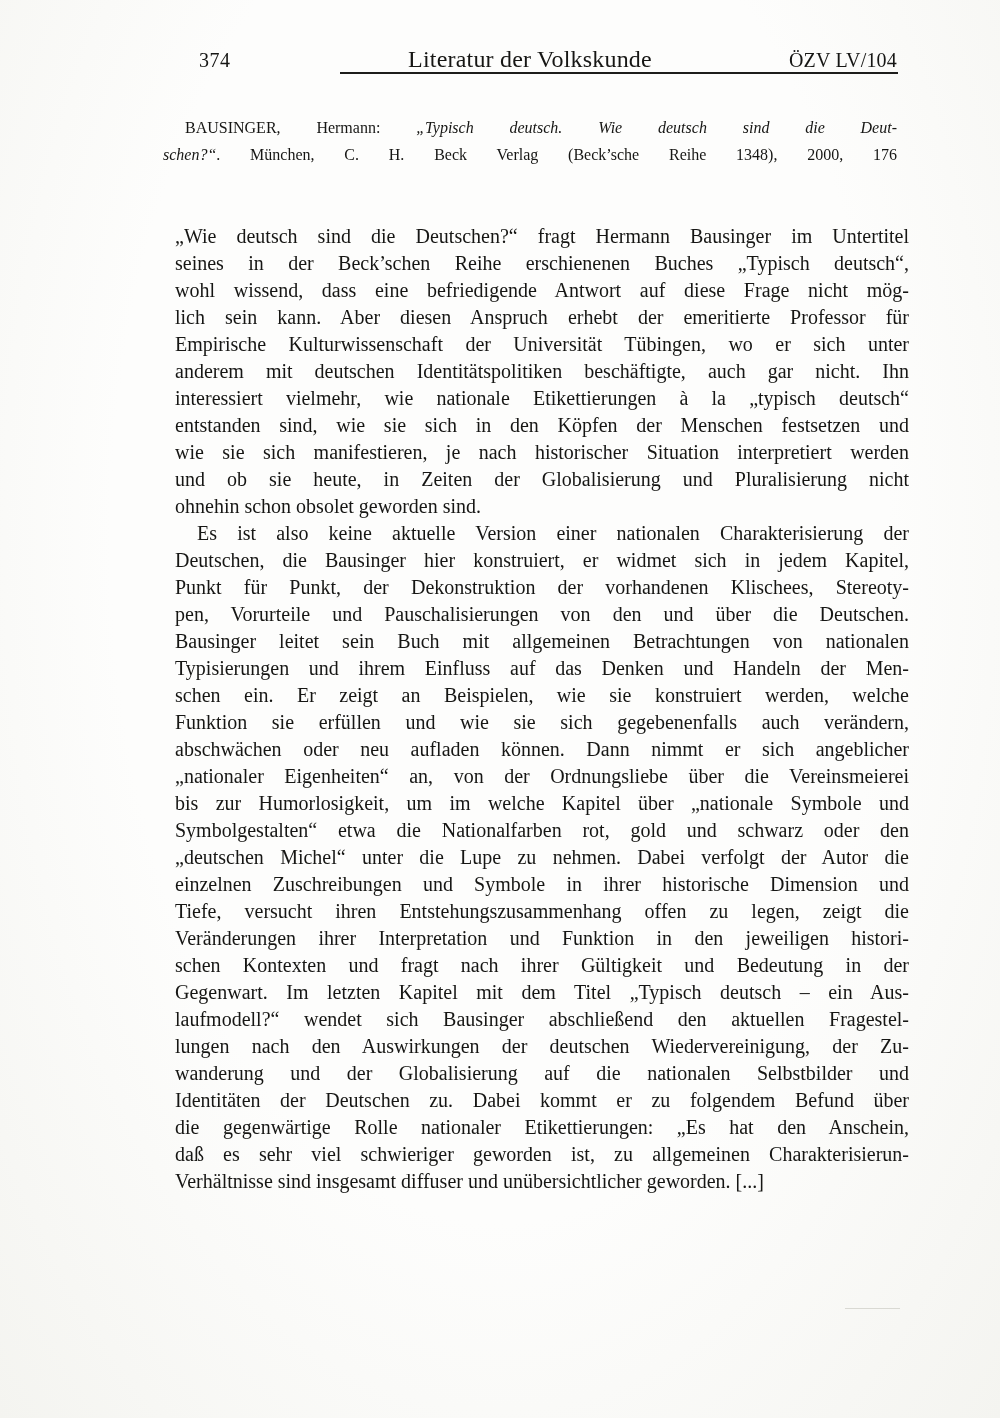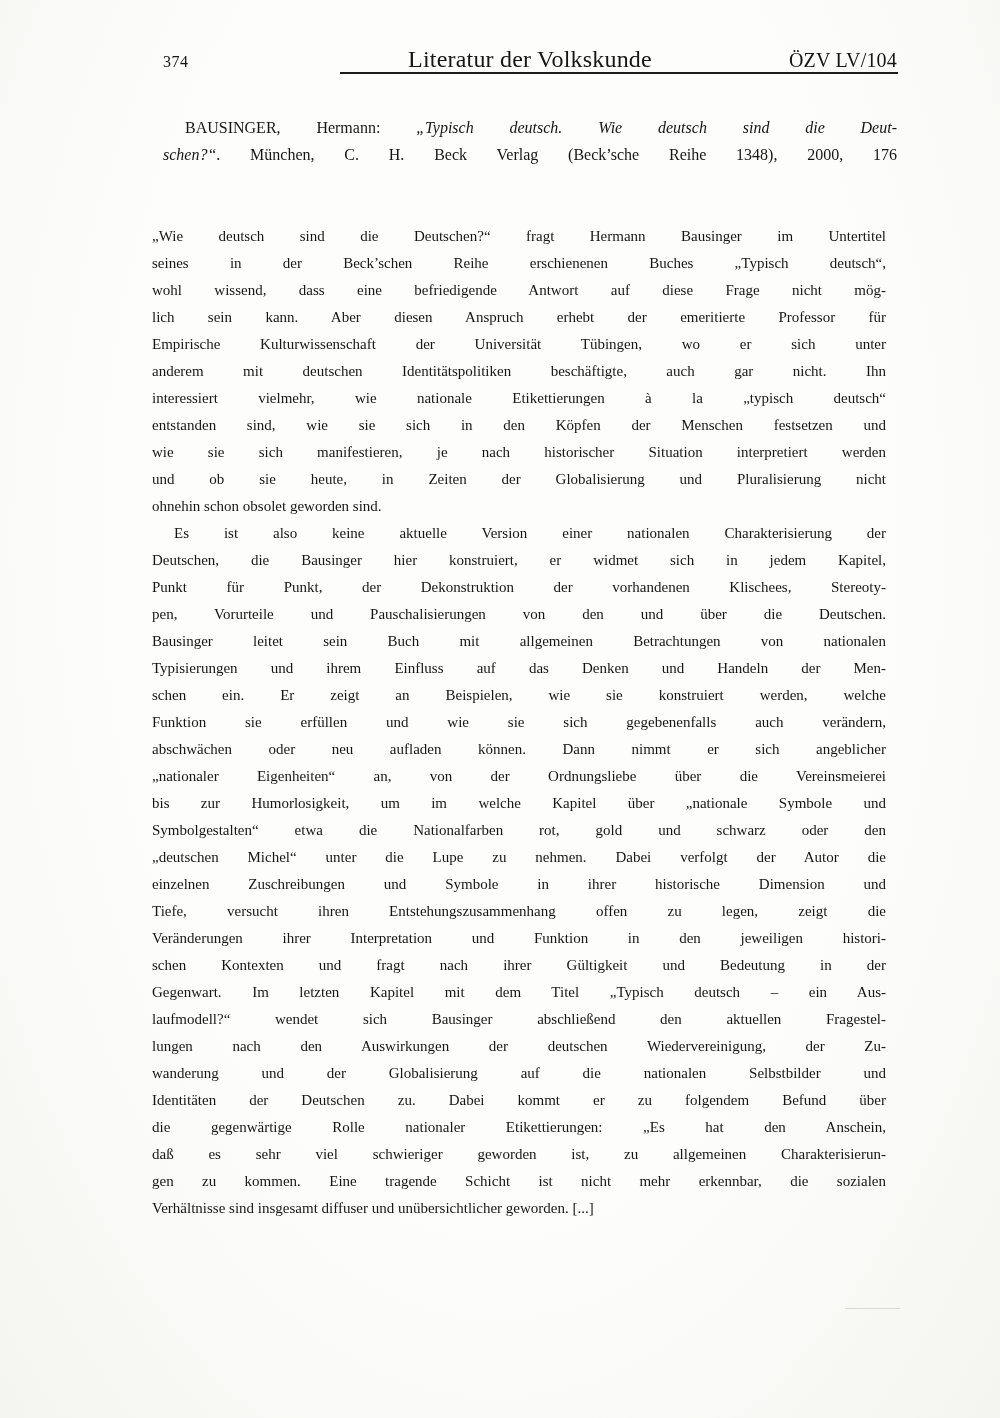--- a/index.html
+++ b/index.html
@@ -20,23 +20,24 @@
   .header {
     position: absolute;
     left: 163px;
     top: 46px;
     width: 734px;
     display: grid;
     grid-template-columns: 1fr auto 1fr;
     align-items: baseline;
   }
   .page-number {
-    font-size: 16px;
+    font-size: 20px;
     letter-spacing: 0.5px;
     justify-self: start;
+    margin-left: 36px;
   }
   .header-center {
     font-size: 24px;
     justify-self: center;
     letter-spacing: 0.2px;
   }
   .header-right {
     font-size: 20px;
     justify-self: end;
     letter-spacing: 0.2px;
@@ -53,24 +54,24 @@
   .citation {
     position: absolute;
     left: 163px;
     top: 114px;
     width: 734px;
     font-size: 16px;
     line-height: 27px;
   }
   .review-body {
     position: absolute;
-    left: 152px;
+    left: 175px;
     top: 223px;
     width: 734px;
-    font-size: 15px;
+    font-size: 20px;
     line-height: 27px;
   }
   .tline {
     text-align: justify;
     text-align-last: justify;
     white-space: normal;
   }
   .tline-last {
     text-align-last: left;
   }
@@ -138,20 +139,19 @@
         <div class="tline">Tiefe, versucht ihren Entstehungszusammenhang offen zu legen, zeigt die</div>
         <div class="tline">Veränderungen ihrer Interpretation und Funktion in den jeweiligen histori-</div>
         <div class="tline">schen Kontexten und fragt nach ihrer Gültigkeit und Bedeutung in der</div>
         <div class="tline">Gegenwart. Im letzten Kapitel mit dem Titel „Typisch deutsch – ein Aus-</div>
         <div class="tline">laufmodell?“ wendet sich Bausinger abschließend den aktuellen Fragestel-</div>
         <div class="tline">lungen nach den Auswirkungen der deutschen Wiedervereinigung, der Zu-</div>
         <div class="tline">wanderung und der Globalisierung auf die nationalen Selbstbilder und</div>
         <div class="tline">Identitäten der Deutschen zu. Dabei kommt er zu folgendem Befund über</div>
         <div class="tline">die gegenwärtige Rolle nationaler Etikettierungen: „Es hat den Anschein,</div>
         <div class="tline">daß es sehr viel schwieriger geworden ist, zu allgemeinen Charakterisierun-</div>
-        <div class="tline">gen zu kommen. Eine tragende Schicht ist nicht mehr erkennbar, die sozialen</div>
         <div class="tline tline-last">Verhältnisse sind insgesamt diffuser und unübersichtlicher geworden. [...]</div>
       </div>
   </div>
 
   <div class="scan-artifact"></div>
 
 </div>
 
 </body></html>

